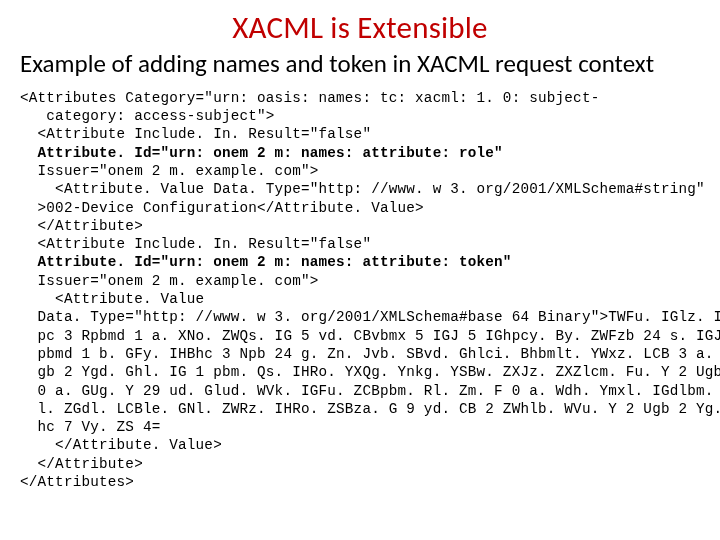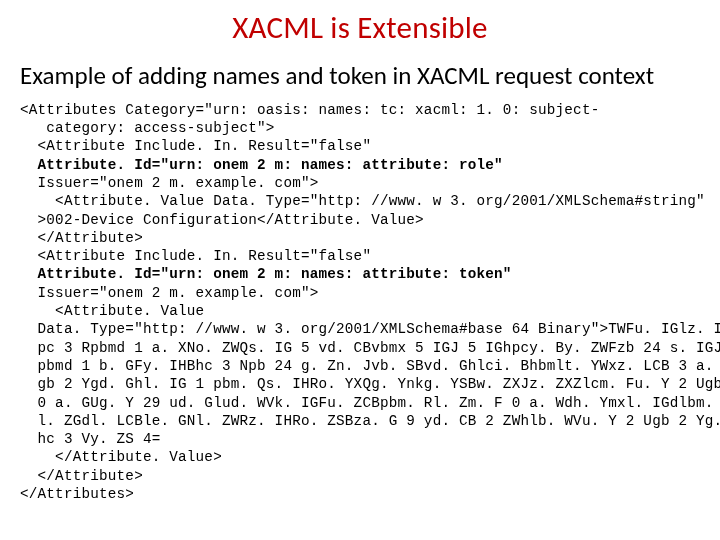--- a/index.html
+++ b/index.html
@@ -15,21 +15,21 @@
     box-sizing: border-box;
     width: 720px;
     height: 540px;
     padding: 8px 20px 0 20px;
   }
   .title {
     color: #c00000;
     font-size: 31px;
     text-align: center;
     font-weight: 400;
-    margin: 0 0 16px 0;
+    margin: 0 0 4px 0;
     letter-spacing: 0.2px;
   }
   .subtitle {
     color: #000000;
     font-size: 25px;
     font-weight: 400;
     margin: 0 0 10px 0;
     line-height: 1.15;
   }
   .code {
@@ -61,17 +61,17 @@
 <span>  &lt;Attribute Include. In. Result="false"</span>
 <span class="bold">  Attribute. Id="urn: onem 2 m: names: attribute: token"</span>
 <span>  Issuer="onem 2 m. example. com"&gt;</span>
 <span>    &lt;Attribute. Value</span>
 <span>  Data. Type="http: //www. w 3. org/2001/XMLSchema#base 64 Binary"&gt;TWFu. IGlz. IGR</span>
 <span>  pc 3 Rpbmd 1 a. XNo. ZWQs. IG 5 vd. CBvbmx 5 IGJ 5 IGhpcy. By. ZWFzb 24 s. IGJ 1 d. CBie. SB 0 a. Glz. IHN</span>
 <span>  pbmd 1 b. GFy. IHBhc 3 Npb 24 g. Zn. Jvb. SBvd. Ghlci. Bhbmlt. YWxz. LCB 3 a. Glja. CBpcy. Bh. IGx 1 c 3 Q</span>
 <span>  gb 2 Ygd. Ghl. IG 1 pbm. Qs. IHRo. YXQg. Ynkg. YSBw. ZXJz. ZXZlcm. Fu. Y 2 Ugb 2 Yg. ZGVsa. Wdod. CBpbi. B</span>
 <span>  0 a. GUg. Y 29 ud. Glud. WVk. IGFu. ZCBpbm. Rl. Zm. F 0 a. Wdh. Ymxl. IGdlbm. Vy. YXRpb 24 gb 2 Yga 25 vd 2 x</span>
 <span>  l. ZGdl. LCBle. GNl. ZWRz. IHRo. ZSBza. G 9 yd. CB 2 ZWhlb. WVu. Y 2 Ugb 2 Yg. YW 55 IGNhcm 5 hb. CBwb. GV</span>
-<span>  hc 3 Vy. ZS 4=</span>
+<span>  hc 7 Vy. ZS 4=</span>
 <span>    &lt;/Attribute. Value&gt;</span>
 <span>  &lt;/Attribute&gt;</span>
 <span>&lt;/Attributes&gt;</span></div>
 </div>
 
 </body></html>

